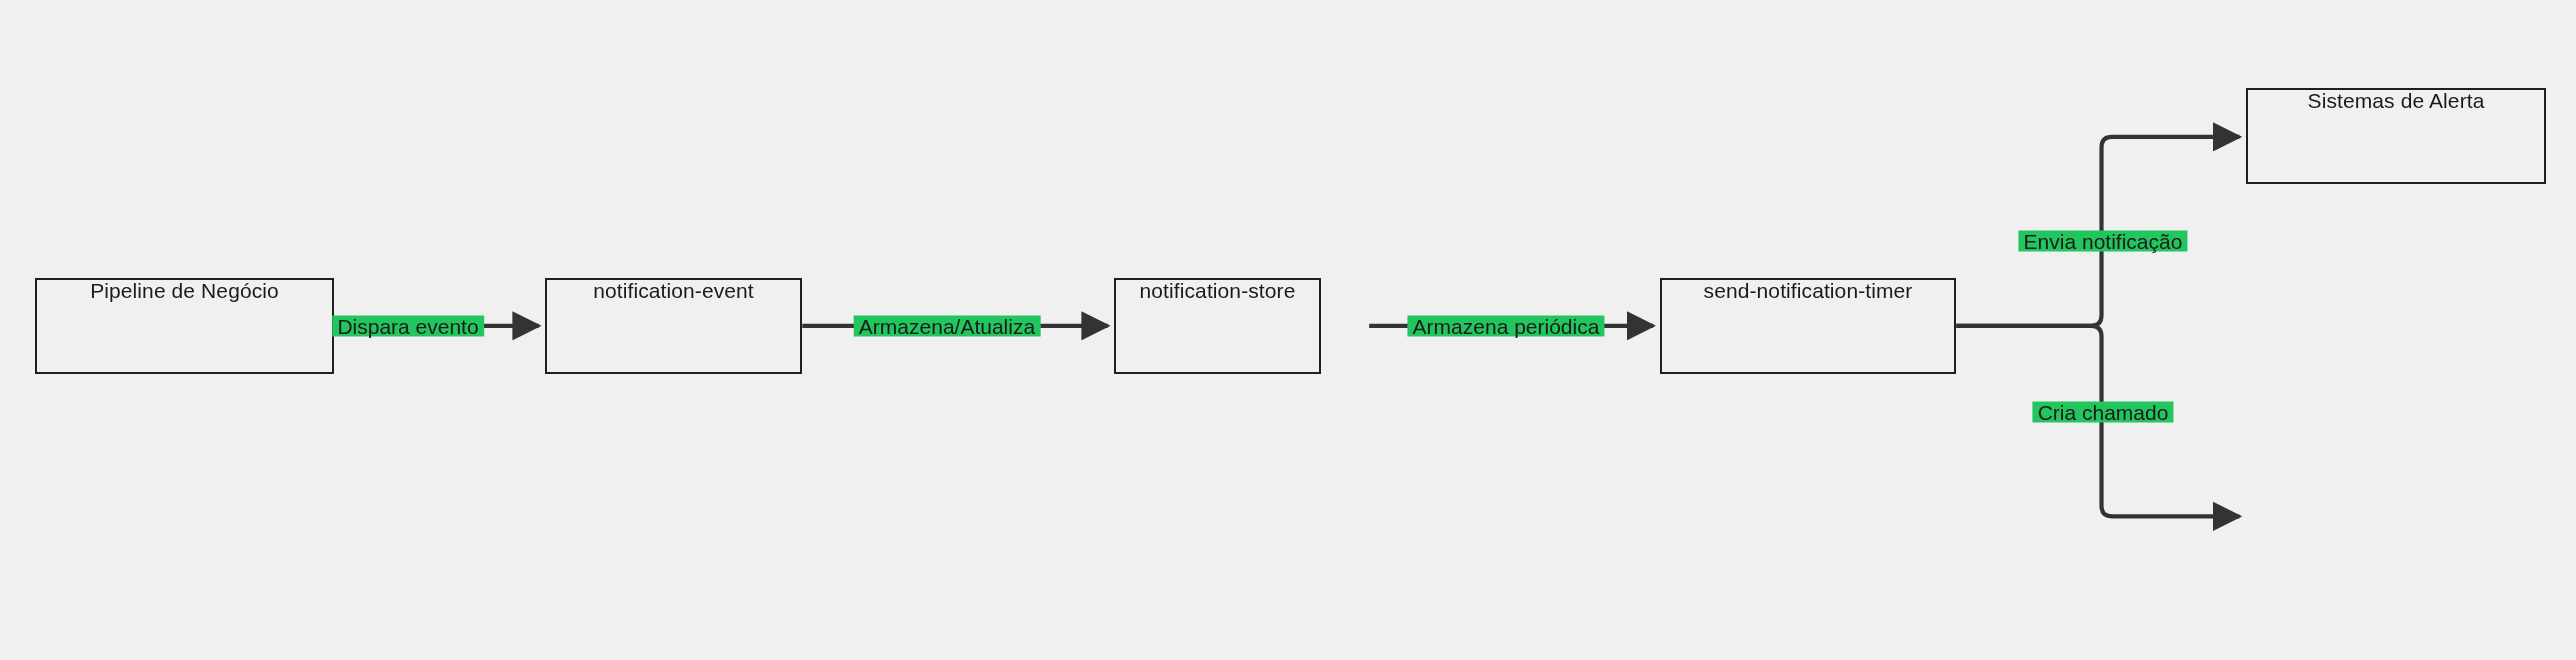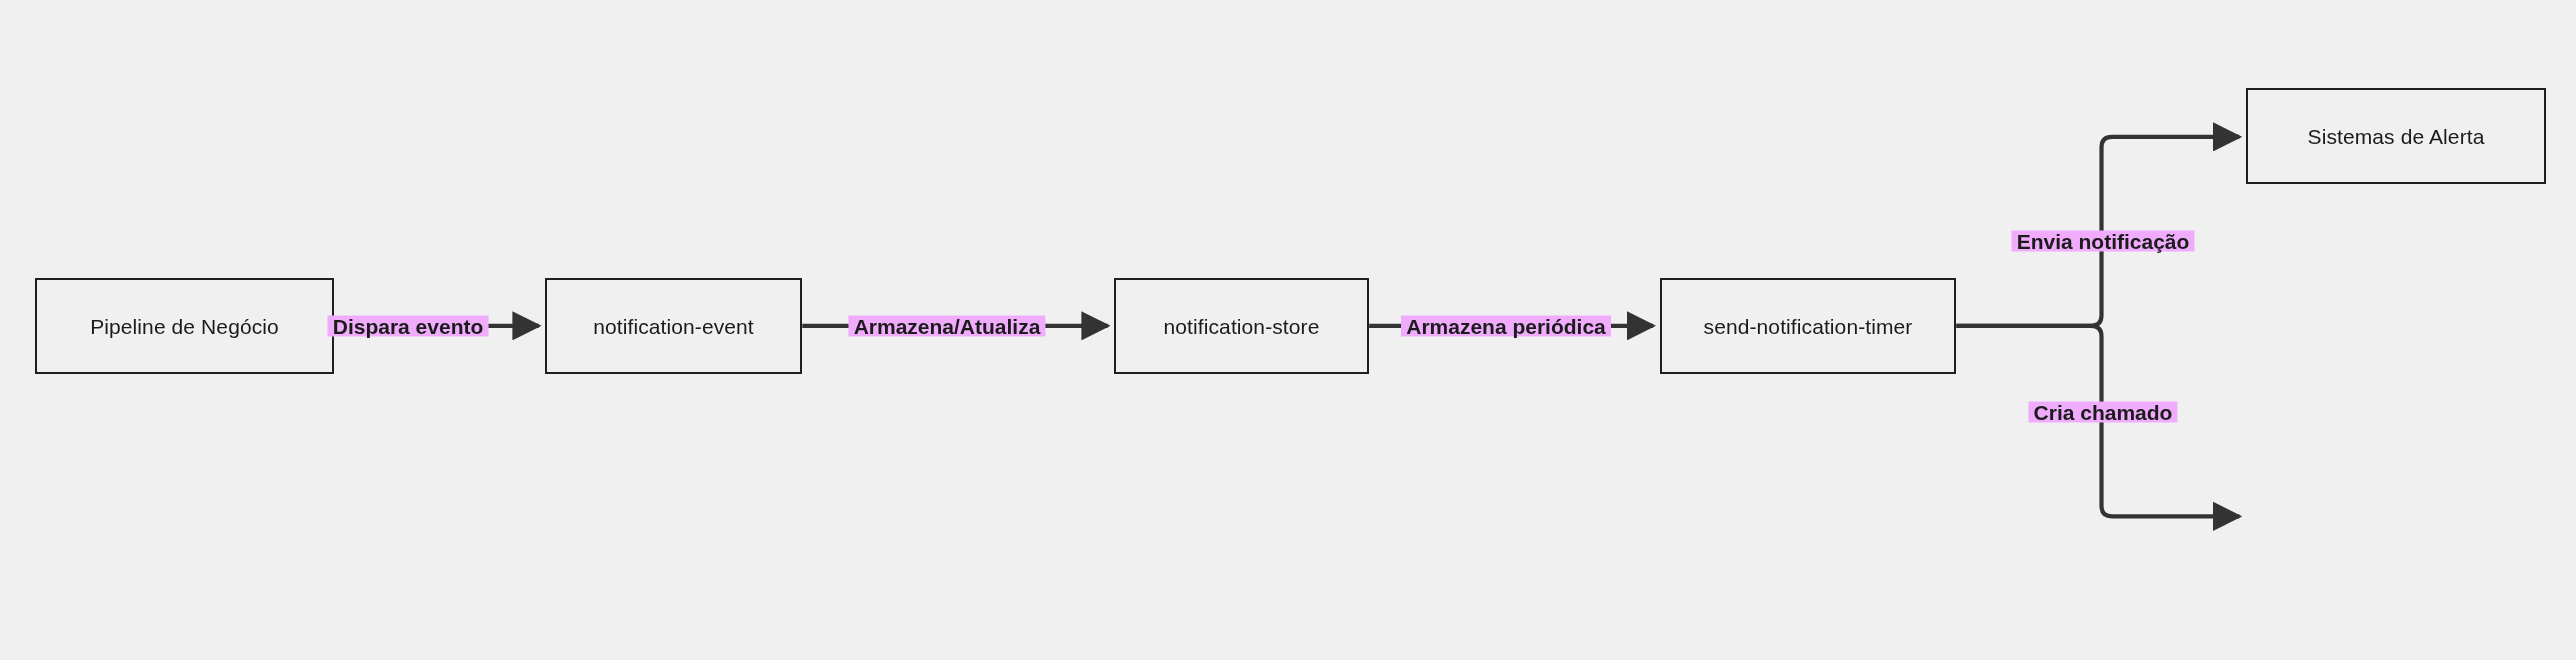--- a/index.html
+++ b/index.html
@@ -26,45 +26,44 @@
     left: 0;
     width: 2576px;
     height: 661px;
   }
   .node {
     position: absolute;
     box-sizing: border-box;
     background: #f0f0f0;
     border: 2.6px solid #1f1f1f;
     display: flex;
-    align-items: center;
+    align-items: flex-start;
     justify-content: center;
   }
   .node-label {
     font-size: 21px;
     color: #1b1b1b;
     line-height: 1;
     white-space: nowrap;
     letter-spacing: 0.1px;
   }
   .edge-label {
     position: absolute;
     font-size: 21px;
     color: #1b1b1b;
     line-height: 1;
     white-space: nowrap;
-    background: #f0abfc;
+    background: #22c55e;
     padding: 0 5.2px;
     transform: translate(-50%, -50%);
-    font-weight: bold;
   }
   
   #node-pipeline        { left: 35px;   top: 278px; width: 299px; height: 96px; }
   #node-notification-event { left: 545px; top: 278px; width: 257px; height: 96px; }
-  #node-notification-store { left: 1114px; top: 278px; width: 255px; height: 96px; }
+  #node-notification-store { left: 1114px; top: 278px; width: 207px; height: 96px; }
   #node-send-notification-timer { left: 1660px; top: 278px; width: 296px; height: 96px; }
   #node-sistemas-alerta { left: 2246px; top: 88px; width: 300px; height: 96px; }
   #node-sistemas-tickets { left: 2246px; top: 469px; width: 300px; height: 95px; }
 
   
   #label-dispara-evento     { left: 408px;  top: 326px; }
   #label-armazena-atualiza  { left: 947px; top: 326px; }
   #label-consulta-periodica { len: 0; left: 1506px; top: 326px; }
   #label-envia-notificacao  { left: 2103px; top: 241px; }
   #label-cria-chamado       { left: 2103px; top: 412px; }

